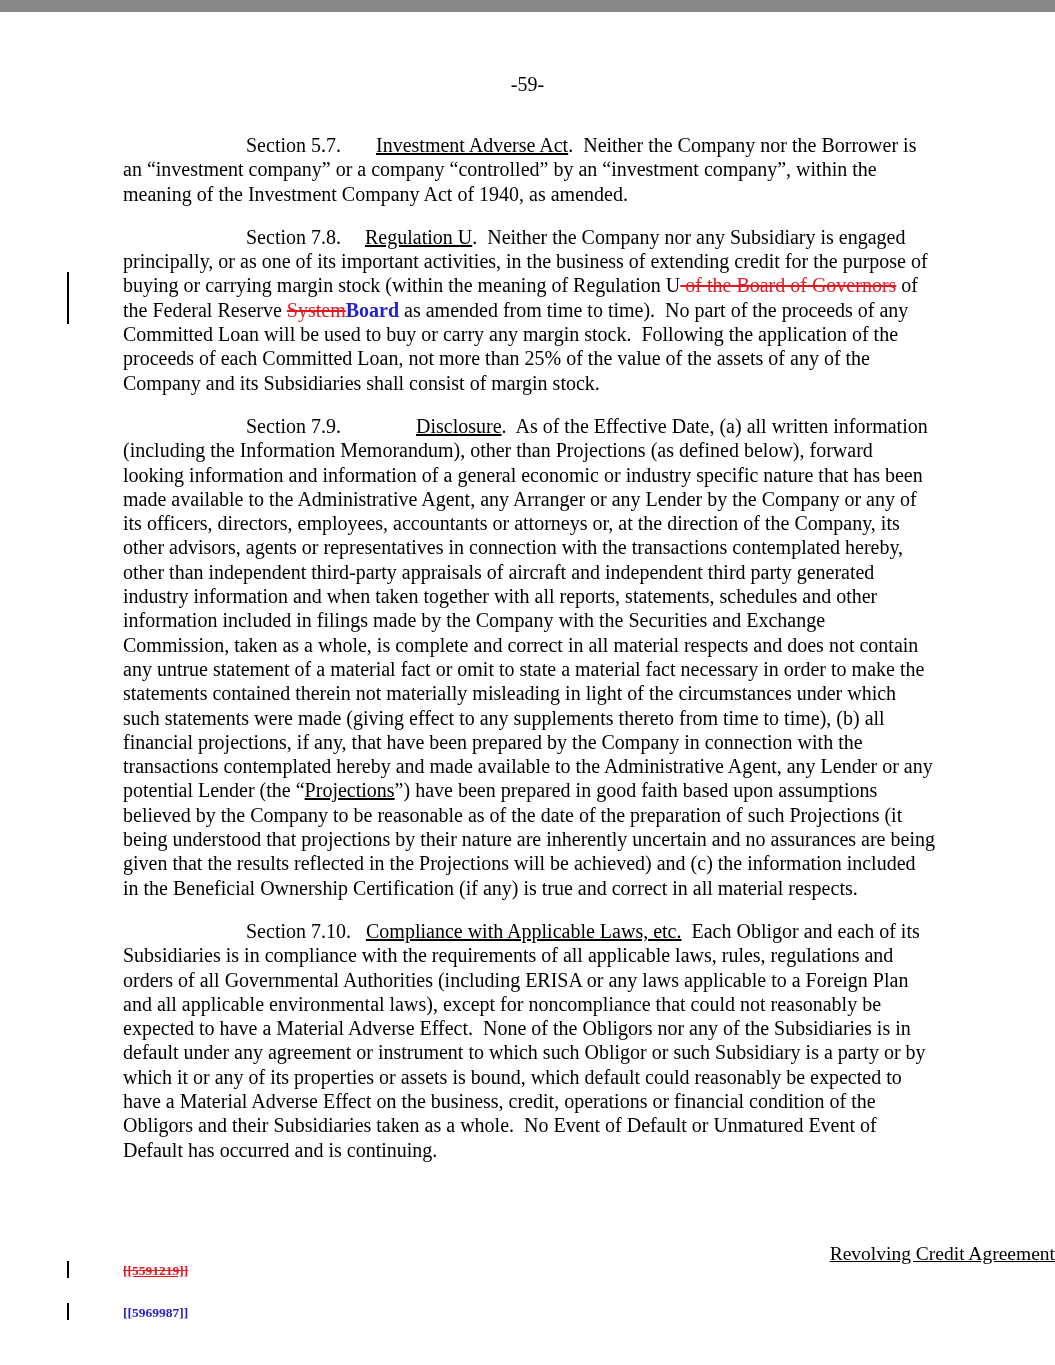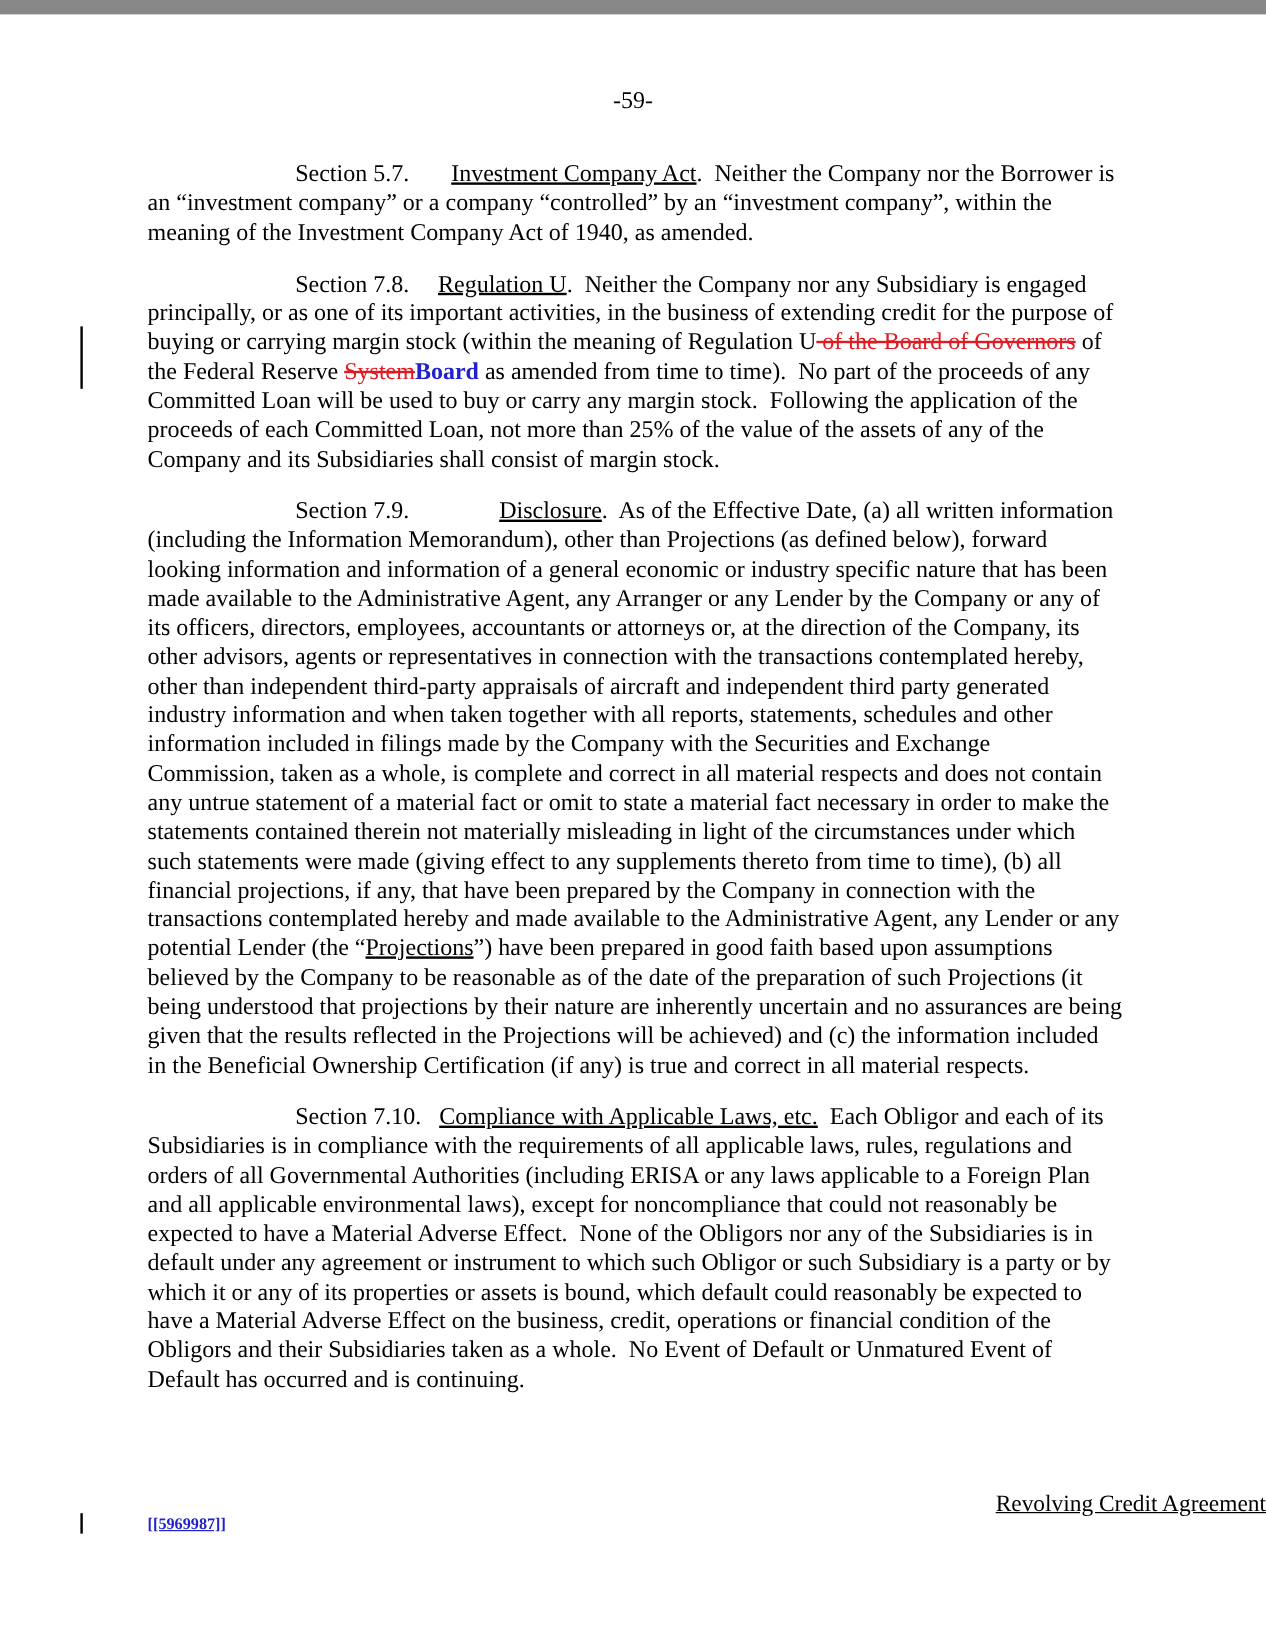--- a/index.html
+++ b/index.html
@@ -81,34 +81,34 @@
   .footer-tag {
     font-size: 13.5px;
     font-weight: bold;
   }
   .tag-del {
     color: var(--deleted, #e01a22);
     text-decoration: underline line-through;
   }
   .tag-ins {
     color: var(--inserted, #2222cc);
-    text-decoration: underline;
   }
 </style>
 </head>
 <body>
 
 <div class="page">
   <div class="page-number">-59-</div>
 
   <div class="doc-body">
-      <p class="para" data-pname="section-7-7"><span class="run">Section 5.7.</span><span class="tab"></span><span class="run run-u">Investment Company Act</span><span class="run">.  Neither the Company nor the Borrower is an “investment company” or a company “controlled” by an “investment company”, within the meaning of the Investment Company Act of 1940, as amended.</span></p>
+      <p class="para" data-pname="section-7-7"><span class="run">Section 5.7.</span><span class="tab"></span><span class="run run-u">Investment Adverse Act</span><span class="run">.  Neither the Company nor the Borrower is an “investment company” or a company “controlled” by an “investment company”, within the meaning of the Investment Company Act of 1940, as amended.</span></p>
       <p class="para" data-pname="section-7-8"><span class="run">Section 7.8.</span><span class="tab"></span><span class="run run-u">Regulation U</span><span class="run">.  Neither the Company nor any Subsidiary is engaged principally, or as one of its important activities, in the business of extending credit for the purpose of buying or carrying margin stock (within the meaning of Regulation U</span><span class="run run-del"> of the Board of Governors</span><span class="run"> of the Federal Reserve </span><span class="run run-del">System</span><span class="run run-ins">Board</span><span class="run"> as amended from time to time).  No part of the proceeds of any Committed Loan will be used to buy or carry any margin stock.  Following the application of the proceeds of each Committed Loan, not more than 25% of the value of the assets of any of the Company and its Subsidiaries shall consist of margin stock.</span></p>
       <p class="para" data-pname="section-7-9"><span class="run">Section 7.9.</span><span class="tab"></span><span class="run run-u">Disclosure</span><span class="run">.  As of the Effective Date, (a) all written information (including the Information Memorandum), other than Projections (as defined below), forward looking information and information of a general economic or industry specific nature that has been made available to the Administrative Agent, any Arranger or any Lender by the Company or any of its officers, directors, employees, accountants or attorneys or, at the direction of the Company, its other advisors, agents or representatives in connection with the transactions contemplated hereby, other than independent third-party appraisals of aircraft and independent third party generated industry information and when taken together with all reports, statements, schedules and other information included in filings made by the Company with the Securities and Exchange Commission, taken as a whole, is complete and correct in all material respects and does not contain any untrue statement of a material fact or omit to state a material fact necessary in order to make the statements contained therein not materially misleading in light of the circumstances under which such statements were made (giving effect to any supplements thereto from time to time), (b) all financial projections, if any, that have been prepared by the Company in connection with the transactions contemplated hereby and made available to the Administrative Agent, any Lender or any potential Lender (the “</span><span class="run run-u">Projections</span><span class="run">”) have been prepared in good faith based upon assumptions believed by the Company to be reasonable as of the date of the preparation of such Projections (it being understood that projections by their nature are inherently uncertain and no assurances are being given that the results reflected in the Projections will be achieved) and (c) the information included in the Beneficial Ownership Certification (if any) is true and correct in all material respects.</span></p>
       <p class="para" data-pname="section-7-10"><span class="run">Section 7.10.</span><span class="tab"></span><span class="run run-u">Compliance with Applicable Laws, etc.</span><span class="run">  Each Obligor and each of its Subsidiaries is in compliance with the requirements of all applicable laws, rules, regulations and orders of all Governmental Authorities (including ERISA or any laws applicable to a Foreign Plan and all applicable environmental laws), except for noncompliance that could not reasonably be expected to have a Material Adverse Effect.  None of the Obligors nor any of the Subsidiaries is in default under any agreement or instrument to which such Obligor or such Subsidiary is a party or by which it or any of its properties or assets is bound, which default could reasonably be expected to have a Material Adverse Effect on the business, credit, operations or financial condition of the Obligors and their Subsidiaries taken as a whole.  No Event of Default or Unmatured Event of Default has occurred and is continuing.</span></p>
     </div>
 
   <div class="footer-title">Revolving Credit Agreement</div>
   <div class="footer-tags">
+      <div class="footer-tag-row"><span class="bar"></span><span class="footer-tag tag-del">[[5591219]]</span></div>
       <div class="footer-tag-row"><span class="bar"></span><span class="footer-tag tag-ins">[[5969987]]</span></div>
     </div>
 <div class="change-bar-abs"></div>
   </div>
 
 </body></html>

